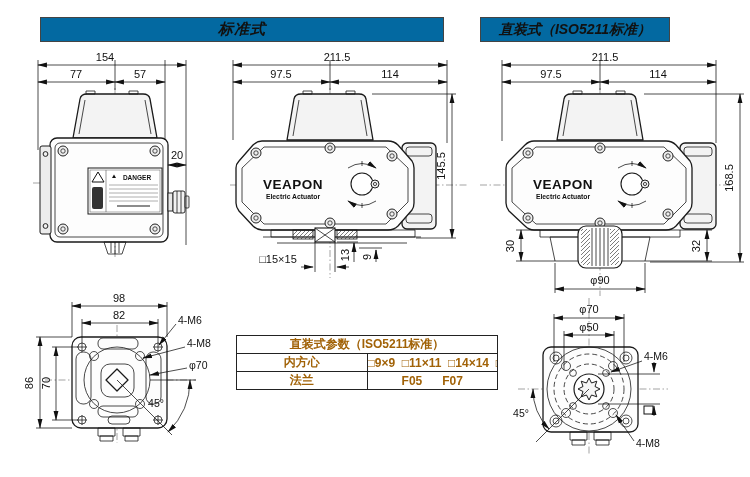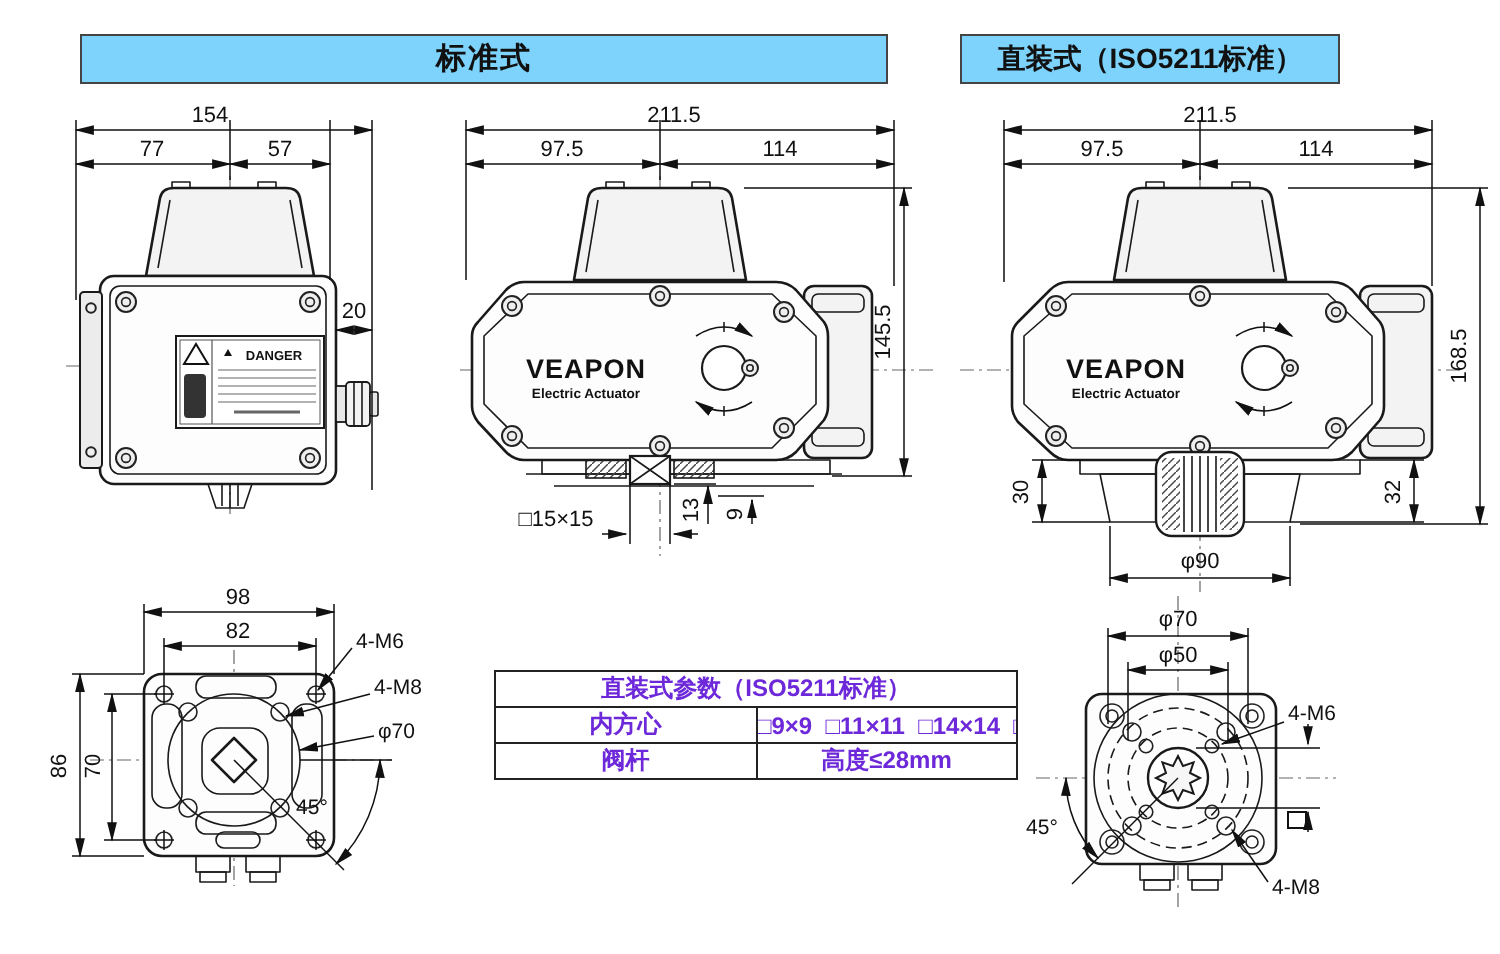--- a/index.html
+++ b/index.html
@@ -1,38 +1,38 @@
 <!DOCTYPE html>
 <html><head>
 <meta charset="utf-8">
 <style>
   html,body{margin:0;padding:0;}
   body{width:750px;height:477px;position:relative;background:#fff;overflow:hidden;
        font-family:"Liberation Sans","DejaVu Sans",sans-serif;}
-  .titlebar{position:absolute;height:23px;background:#7dd3fc;border:1.5px solid #444;
+  .titlebar{position:absolute;height:23px;background:#0369a1;border:1.5px solid #444;
             display:flex;align-items:center;justify-content:center;
-            font-size:15px;font-weight:bold;color:#111;letter-spacing:1px;}
+            font-size:15px;font-weight:bold;color:#111;letter-spacing:1px;font-style:italic;}
   #title-standard{left:40px;top:17px;width:402px;}
   #title-direct{left:480px;top:17px;width:188px;font-size:14px;letter-spacing:0;}
   svg{position:absolute;overflow:visible;}
   .ol{stroke:#1a1a1a;stroke-width:1.3;fill:#fdfdfd;stroke-linejoin:round;}
   .ol2{stroke:#1a1a1a;stroke-width:.8;fill:none;stroke-linejoin:round;}
   .fill2{fill:#f3f3f3;}
   .dl{stroke:#111;stroke-width:.75;fill:none;}
   .cl{stroke:#666;stroke-width:.6;fill:none;stroke-dasharray:7 2.5 1.5 2.5;}
   .dim{font-size:11px;fill:#111;text-anchor:middle;}
   .lbl{font-size:10.5px;fill:#111;}
   .lblm{font-size:10.5px;fill:#111;text-anchor:middle;}
   .brandname{font-size:13.5px;font-weight:bold;letter-spacing:.5px;fill:#111;text-anchor:middle;}
   .brandsub{font-size:6.8px;font-weight:bold;fill:#111;text-anchor:middle;}
   .dgr{font-size:6.5px;font-weight:bold;fill:#111;text-anchor:middle;}
   .scr{fill:#efefef;stroke:#222;stroke-width:1;}
   .scr2{fill:none;stroke:#222;stroke-width:.8;}
-  table.paramtable{position:absolute;left:247px;top:335px;width:262px;border-collapse:collapse;
-        table-layout:fixed;font-weight:bold;color:#6d28d9;}
+  table.paramtable{position:absolute;left:236px;top:335px;width:262px;border-collapse:collapse;
+        table-layout:fixed;font-weight:bold;color:#a16207;}
   table.paramtable td{border:1.7px solid #222;text-align:center;padding:0;height:17px;
         font-size:12px;white-space:pre;overflow:hidden;}
   td.tt{font-size:12.5px;height:18px;}
   td.lb{width:54px;font-size:12.5px;}
   td.v1{font-size:11.5px;}
 </style>
 </head>
 <body>
 
 <div class="titlebar" id="title-standard">标准式</div>
@@ -331,22 +331,22 @@
 <table class="paramtable">
   <tbody>
     <tr>
         <td class="tt" colspan="2">直装式参数（ISO5211标准）</td>
       </tr>
     <tr>
       <td class="lb">内方心</td>
       <td class="v1">□9×9  □11×11  □14×14  □17×17</td>
     </tr>
     <tr>
-      <td class="lb">阀杆</td>
-      <td>高度≤28mm</td>
+      <td class="lb">法兰</td>
+      <td>F05      F07</td>
     </tr>
   </tbody>
 </table>
 
 <svg style="left:505px;top:288px" width="245" height="189" viewBox="505 288 245 189">
   <defs>
     <marker id="arE" viewBox="0 0 12 8" refX="11" refY="4" markerWidth="13" markerHeight="9" orient="auto-start-reverse">
       <path d="M0,1 L12,4 L0,7 Z" fill="#111"></path>
       </marker>
   </defs>

